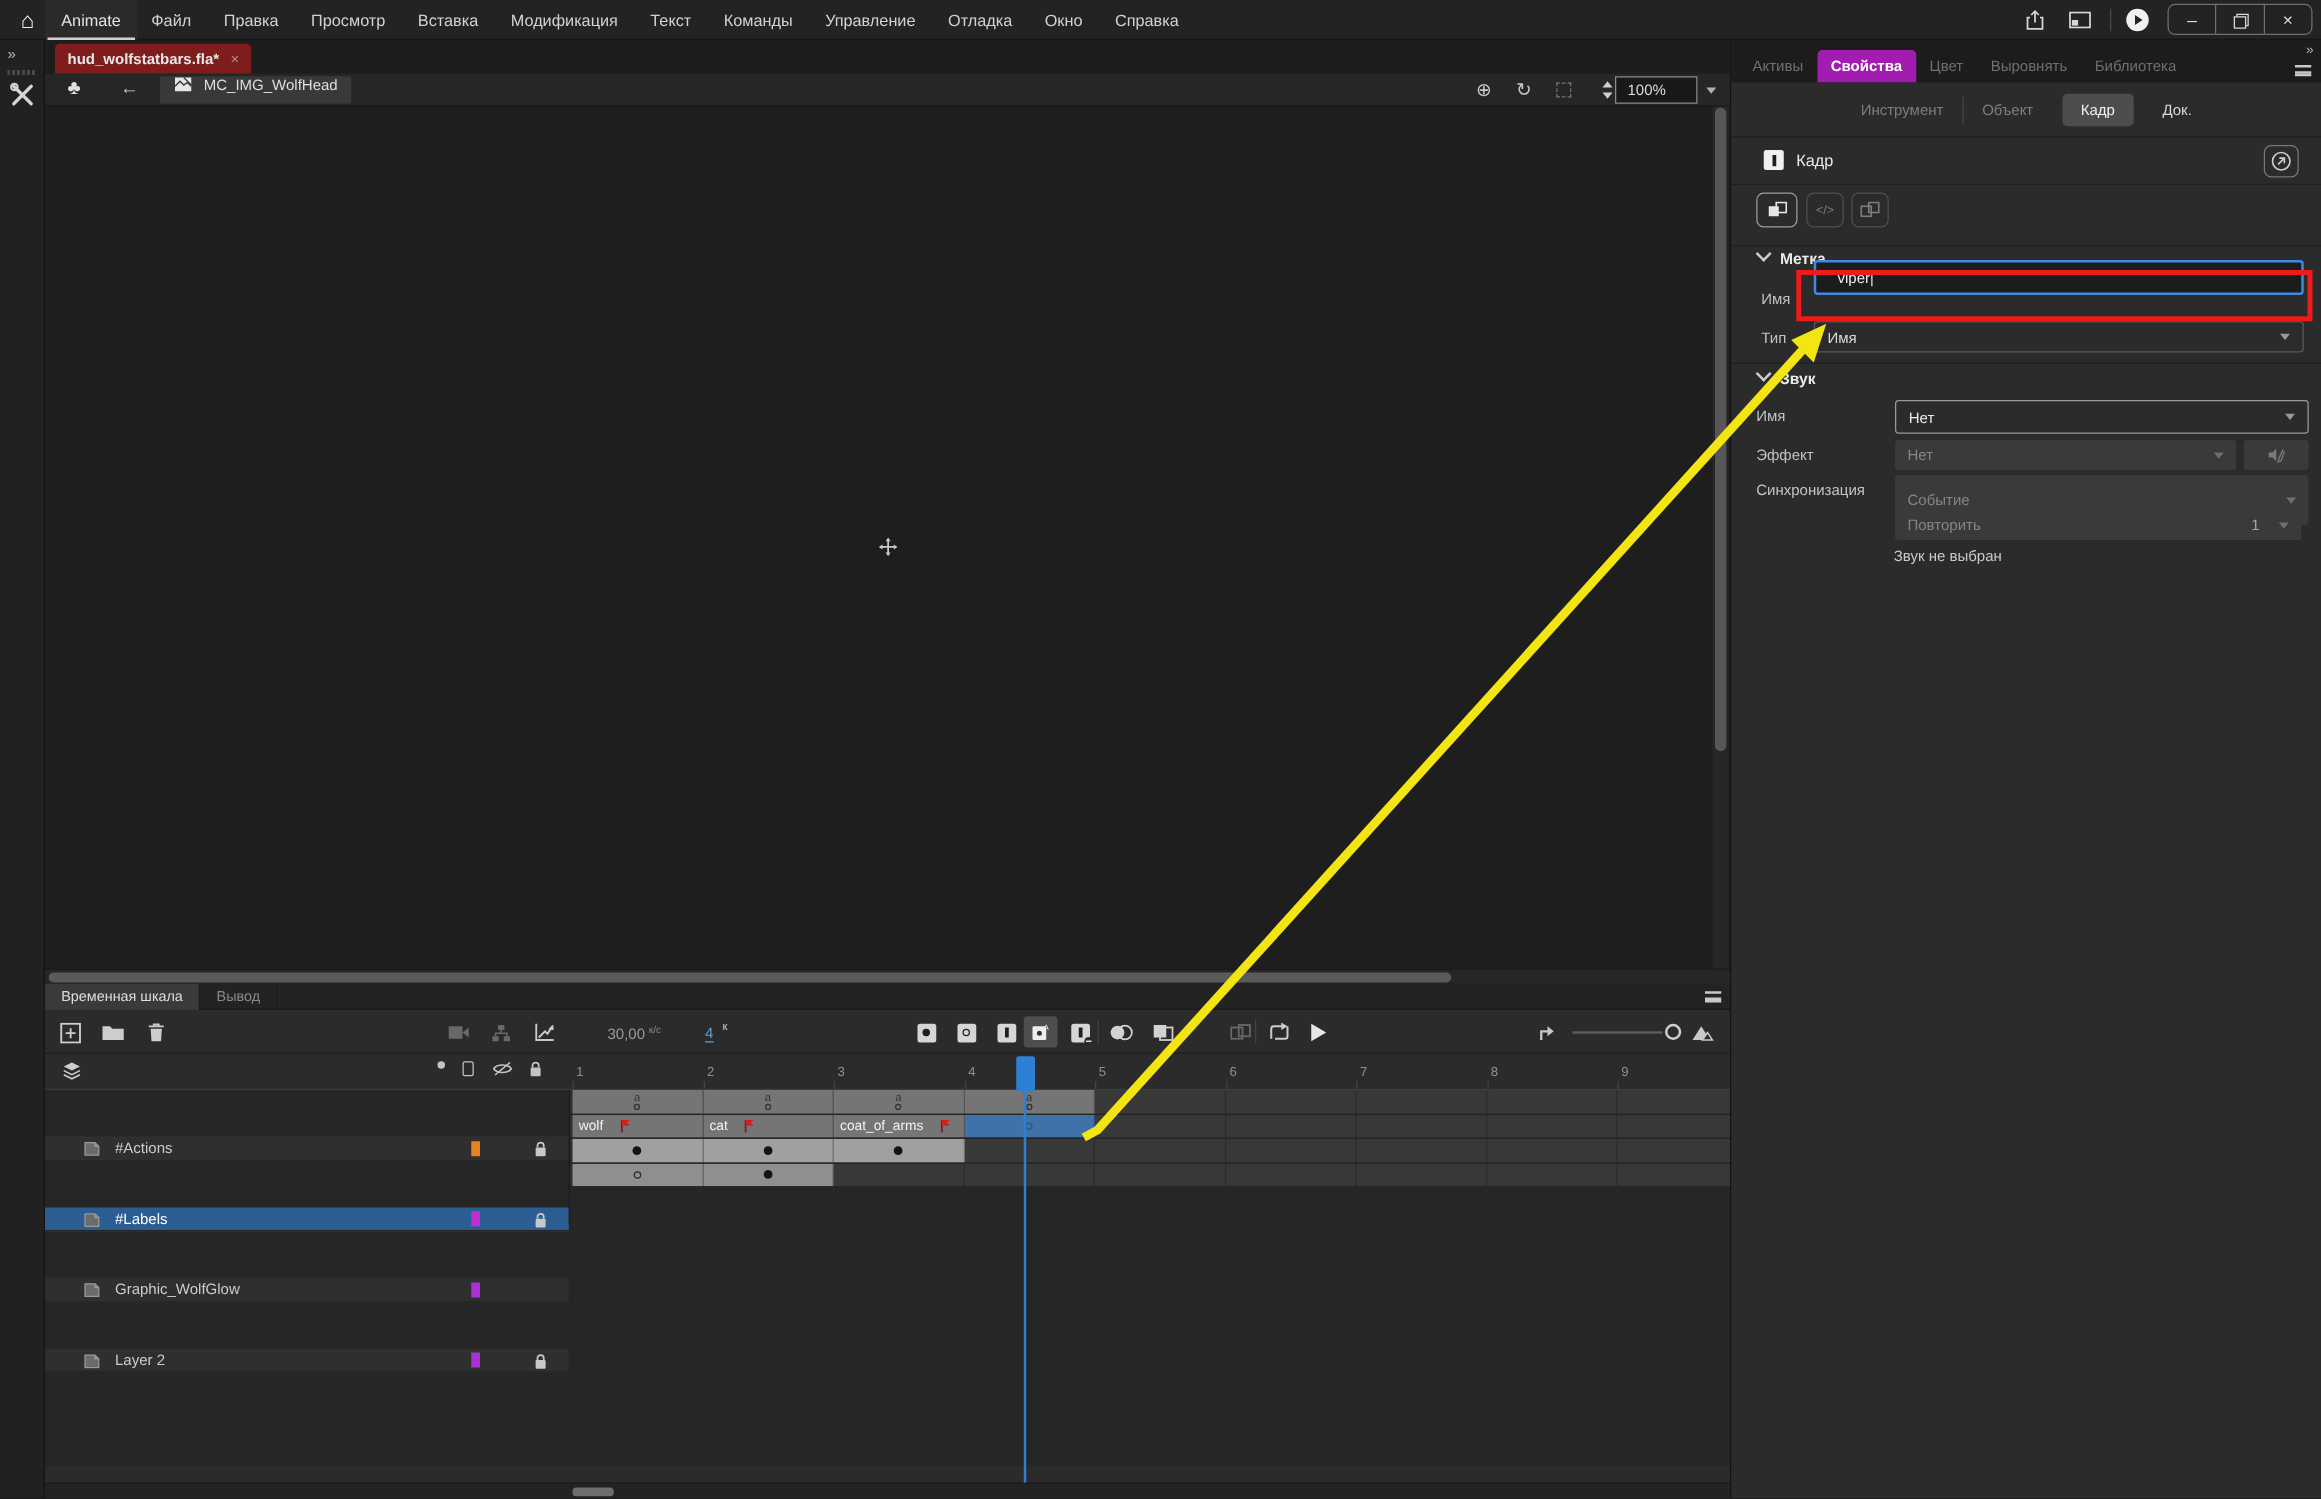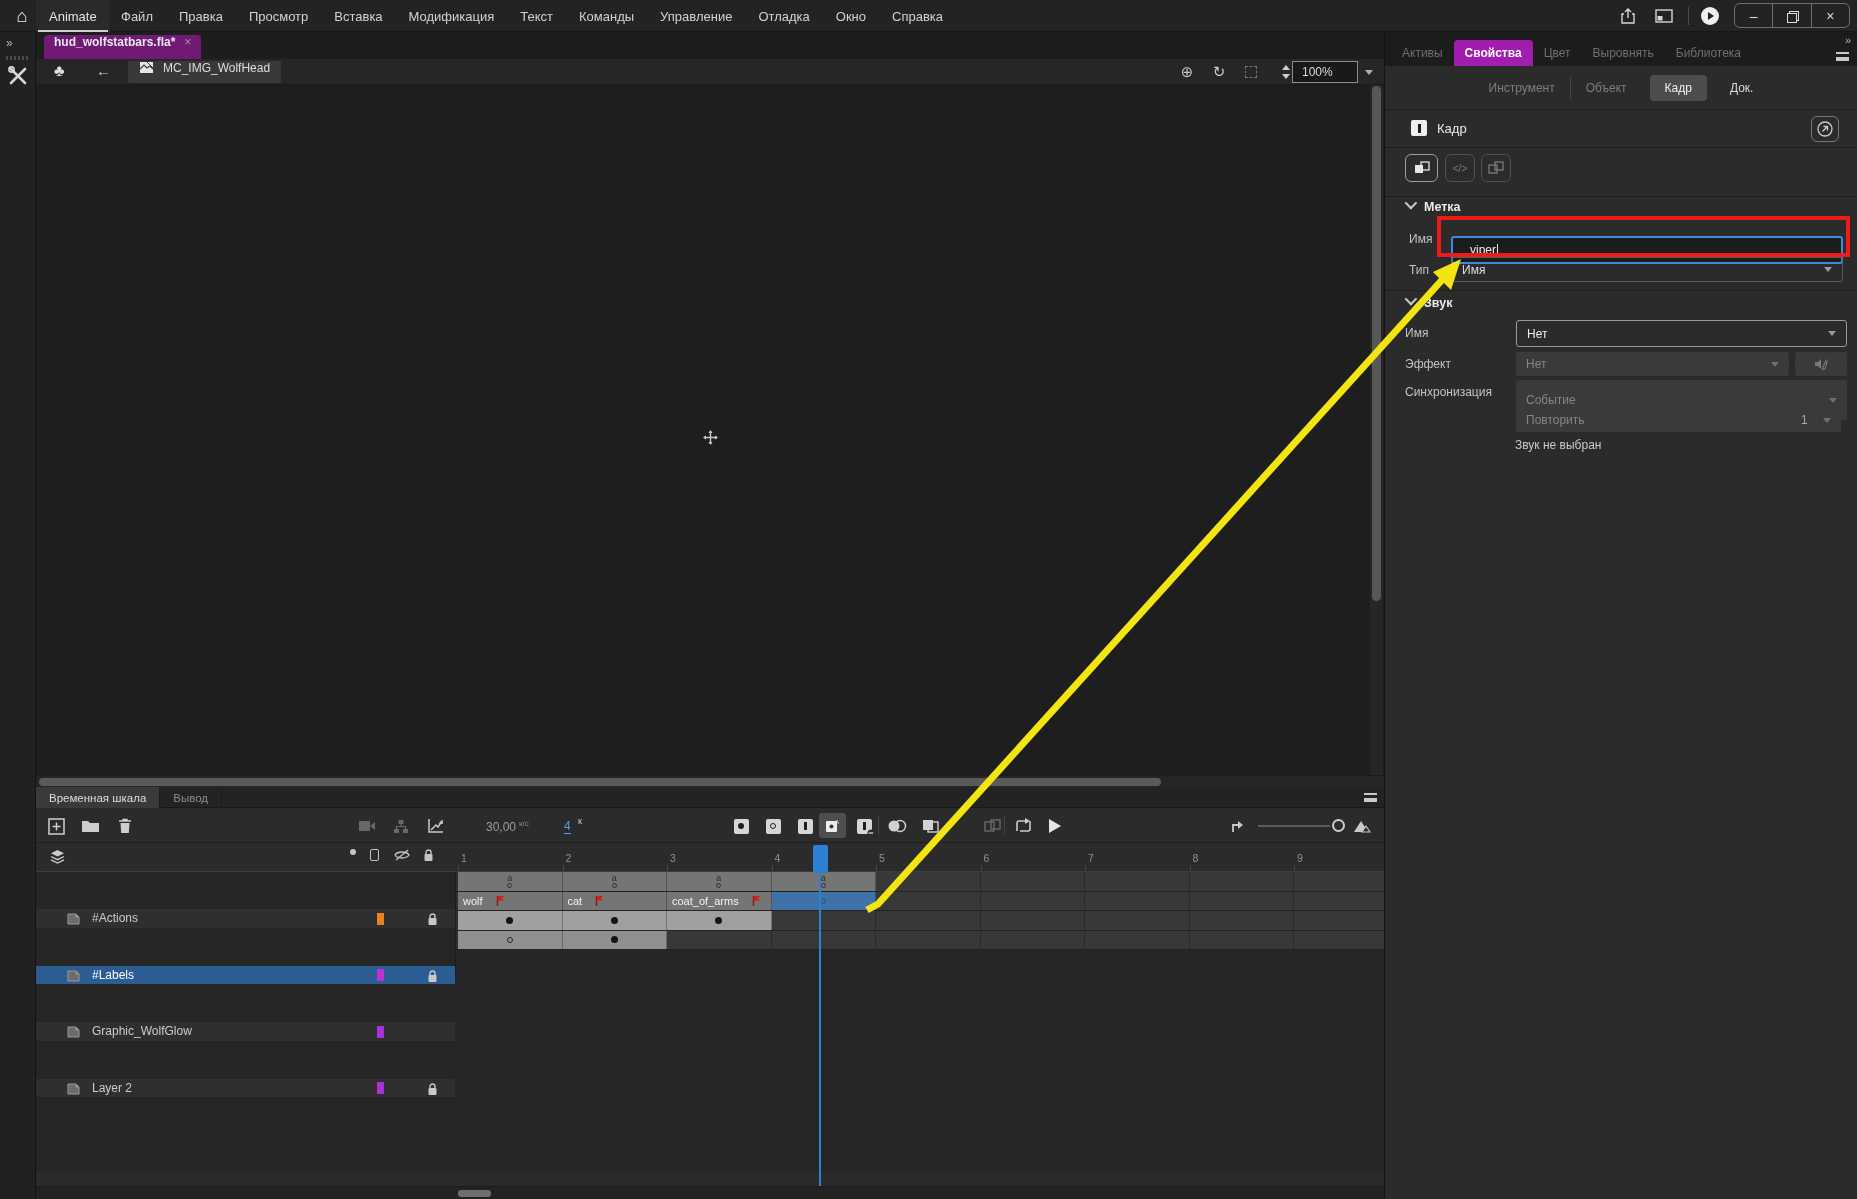--- a/index.html
+++ b/index.html
@@ -24,21 +24,21 @@
   .restore-shape::after{content:"";position:absolute;left:0;top:2px;width:8px;height:8px;border:1px solid #dcdcdc;background:#232323;}
 
   
   #leftrail{position:absolute;left:0;top:32px;width:36px;height:1167px;background:#212121;border-right:1px solid #141414;}
   .rail-chev{position:absolute;left:6px;top:4px;color:#b5b5b5;font-size:12px;letter-spacing:-1px;}
   .rail-grip{position:absolute;left:6px;top:24px;width:22px;height:4px;background:repeating-linear-gradient(90deg,#4a4a4a 0 2px,transparent 2px 4px);}
   .rail-tools{position:absolute;left:6px;top:32px;}
 
   
   #tabbar{position:absolute;left:36px;top:32px;width:1348px;height:27px;background:#1d1d1d;}
-  .doctab{position:absolute;left:8px;top:3px;height:24px;background:#701a75;border-radius:4px 4px 0 0;display:flex;align-items:flex-start;padding:0 10px;gap:9px;}
+  .doctab{position:absolute;left:8px;top:3px;height:24px;background:#7f1d1d;border-radius:4px 4px 0 0;display:flex;align-items:center;padding:0 10px;gap:9px;}
   .doctab .ttl{font-size:12px;font-weight:bold;color:#e8e8e8;}
   .doctab .cls{font-size:12px;color:#9a9a9a;}
 
   
   #crumbbar{position:absolute;left:36px;top:59px;width:1348px;height:26px;background:#262626;border-bottom:1px solid #1a1a1a;}
   .clubs{position:absolute;left:18px;top:3px;font-size:16px;color:#e0e0e0;}
   .backarr{position:absolute;left:60px;top:3px;font-size:15px;color:#cfcfcf;}
   .crumbchip{position:absolute;left:92px;top:2px;height:22px;background:#393939;border-radius:2px;display:flex;gap:9px;padding:0 11px;}
   .crumbchip .txt{font-size:12px;color:#dedede;}
   .cv-ico{position:absolute;top:4px;width:22px;height:18px;display:flex;align-items:center;justify-content:center;color:#c6c6c6;font-size:15px;}
@@ -664,21 +664,21 @@
         </svg>
     </div>
 
     <div class="p-div" style="top:164px;"></div>
 
     <div class="sec-head" style="top:168px;">
       <span class="sec-chev"></span>
       <span class="sec-title">Метка</span>
     </div>
     <div class="p-label" style="top:200px;">Имя</div>
-    <div class="p-input" style="top:204px;padding-left:17px;">
+    <div class="p-input" style="top:176px;padding-left:17px;">
       <span>viper</span>
         <span class="caret"></span>
     </div>
     <div class="p-label" style="top:231px;">Тип</div>
     <div class="p-select" style="left:66px;top:225px;width:392px;">
       <span>Имя</span>
         <span class="dd-ar"></span>
     </div>
 
     <div class="p-div" style="top:258px;"></div>

